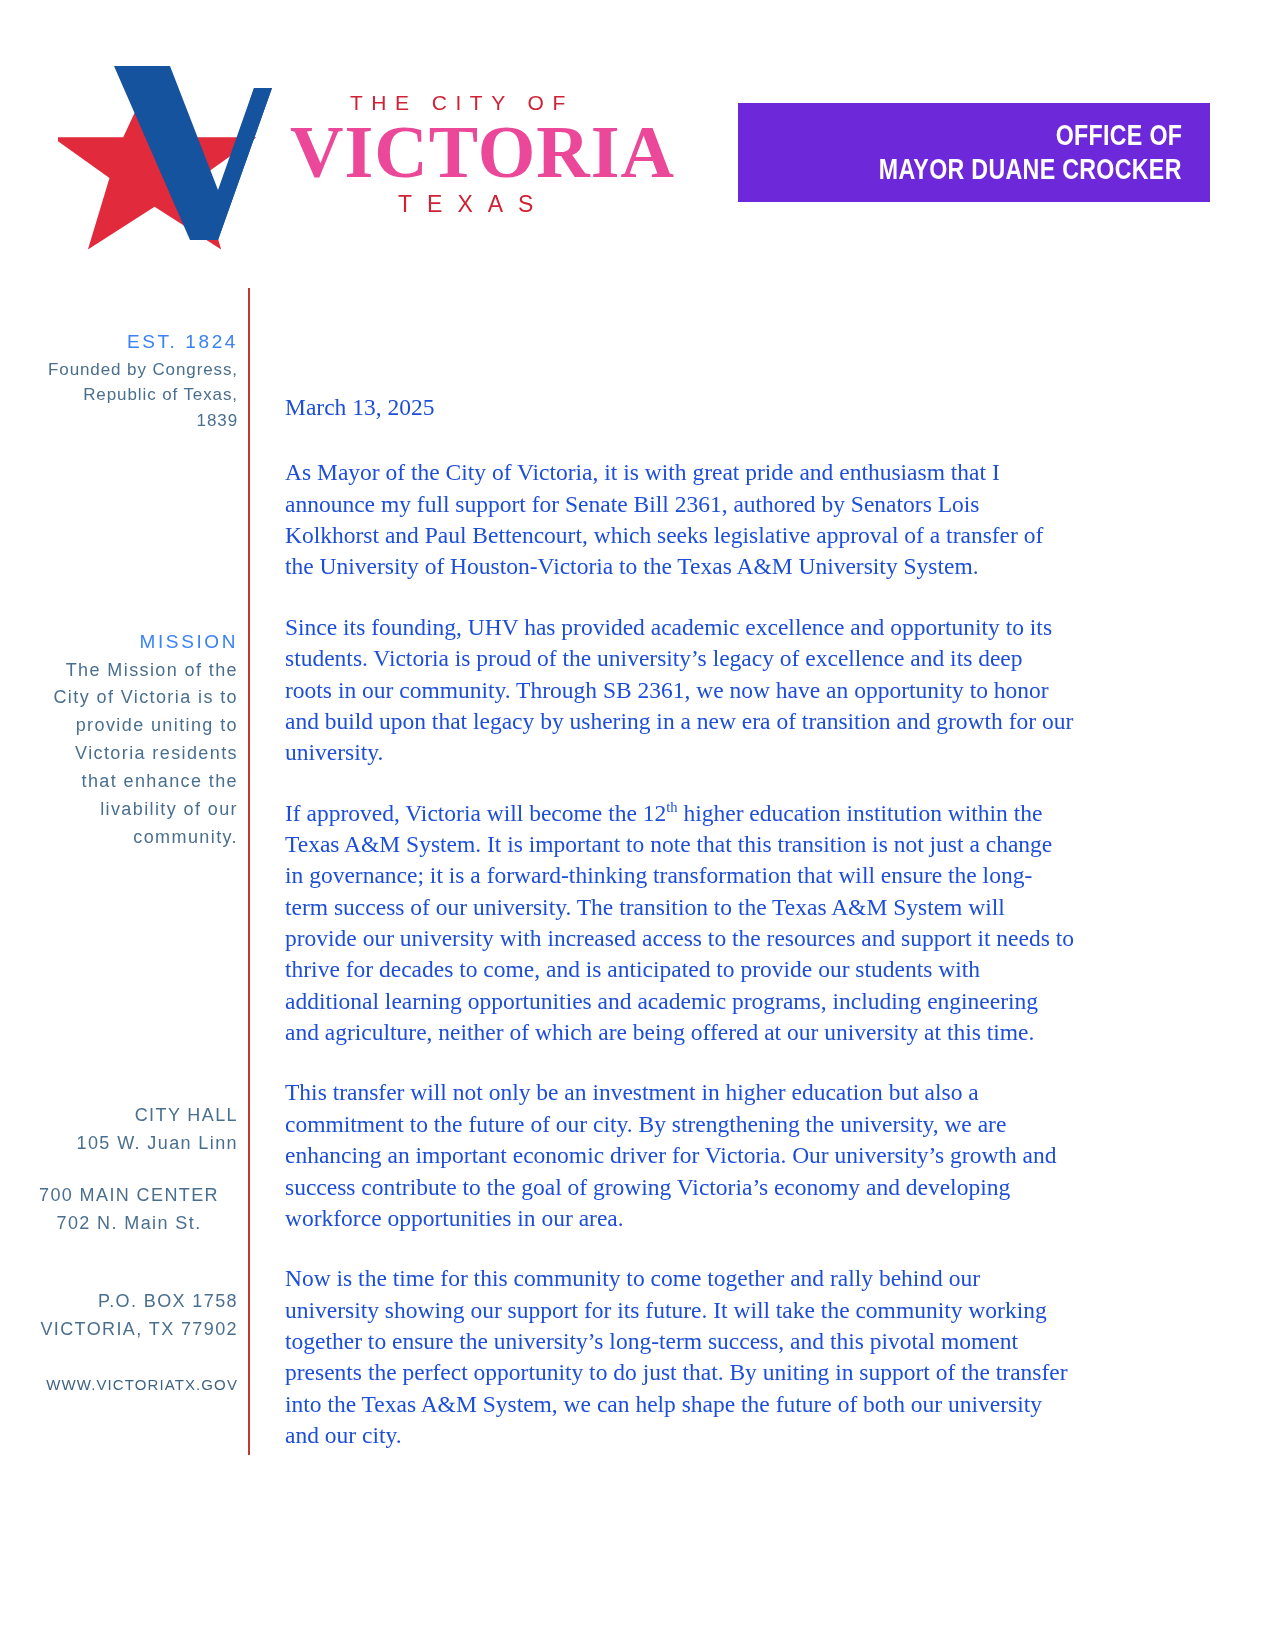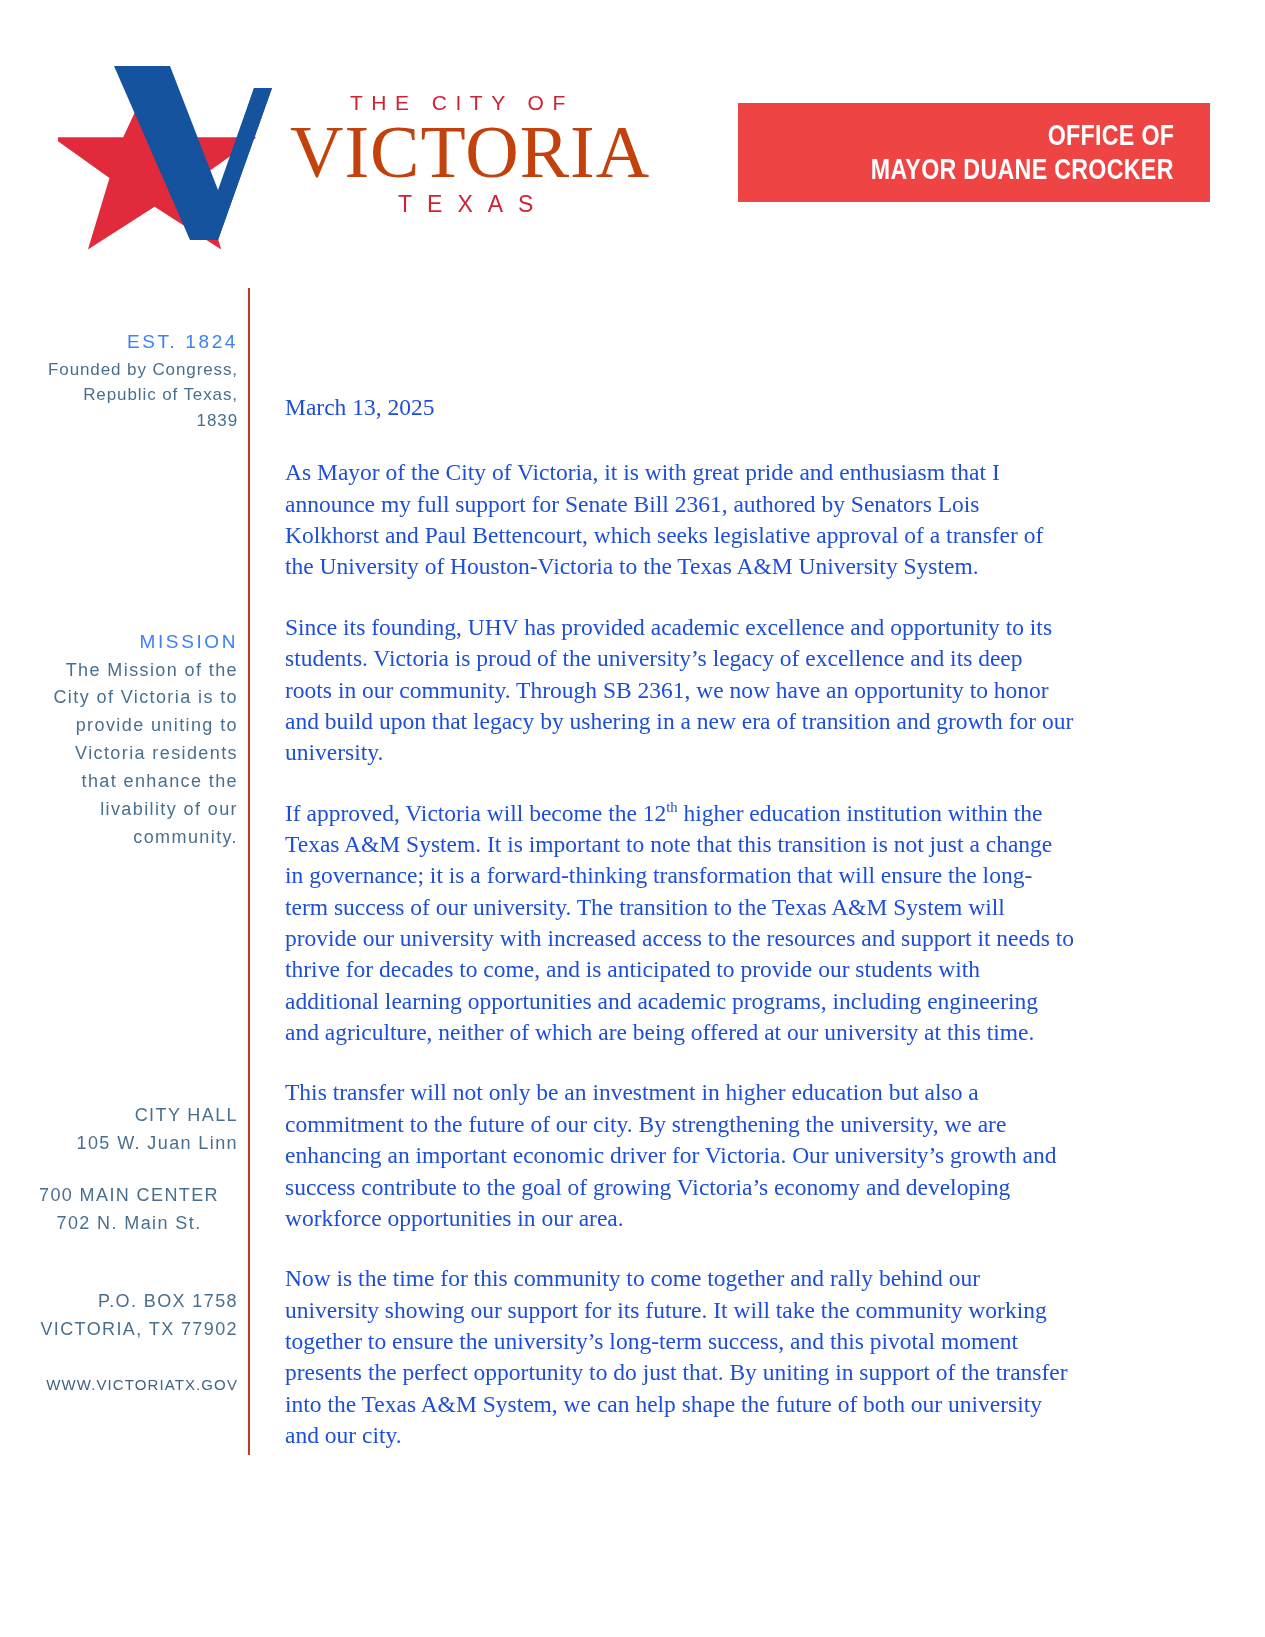--- a/index.html
+++ b/index.html
@@ -49,49 +49,49 @@
     font-size: 21px;
     letter-spacing: 8.5px;
     color: #cf2235;
     font-weight: 400;
     line-height: 1;
     padding-left: 60px;
   }
   .logo-line-mid {
     font-family: "Liberation Serif", serif;
     font-size: 74px;
-    color: #c2410c;
+    color: #ec4899;
     line-height: 0.95;
     letter-spacing: 1px;
     margin-top: 4px;
-    font-weight: 400;
+    font-weight: 700;
   }
   .logo-line-bot {
     font-family: "Liberation Sans", sans-serif;
     font-size: 23px;
     letter-spacing: 15px;
     color: #cf2235;
     line-height: 1;
     padding-left: 108px;
     margin-top: 6px;
   }
 
   .office-banner {
     position: absolute;
     left: 738px;
     top: 103px;
     width: 472px;
     height: 99px;
-    background: #ef4444;
+    background: #6d28d9;
     display: flex;
     flex-direction: column;
     align-items: flex-end;
     justify-content: center;
     box-sizing: border-box;
-    padding-right: 36px;
+    padding-right: 28px;
   }
   .office-banner .l1,
   .office-banner .l2 {
     color: #ffffff;
     font-family: "Liberation Sans", sans-serif;
     font-weight: bold;
     letter-spacing: 0.4px;
     transform: scaleX(0.80);
     transform-origin: right center;
     white-space: nowrap;

